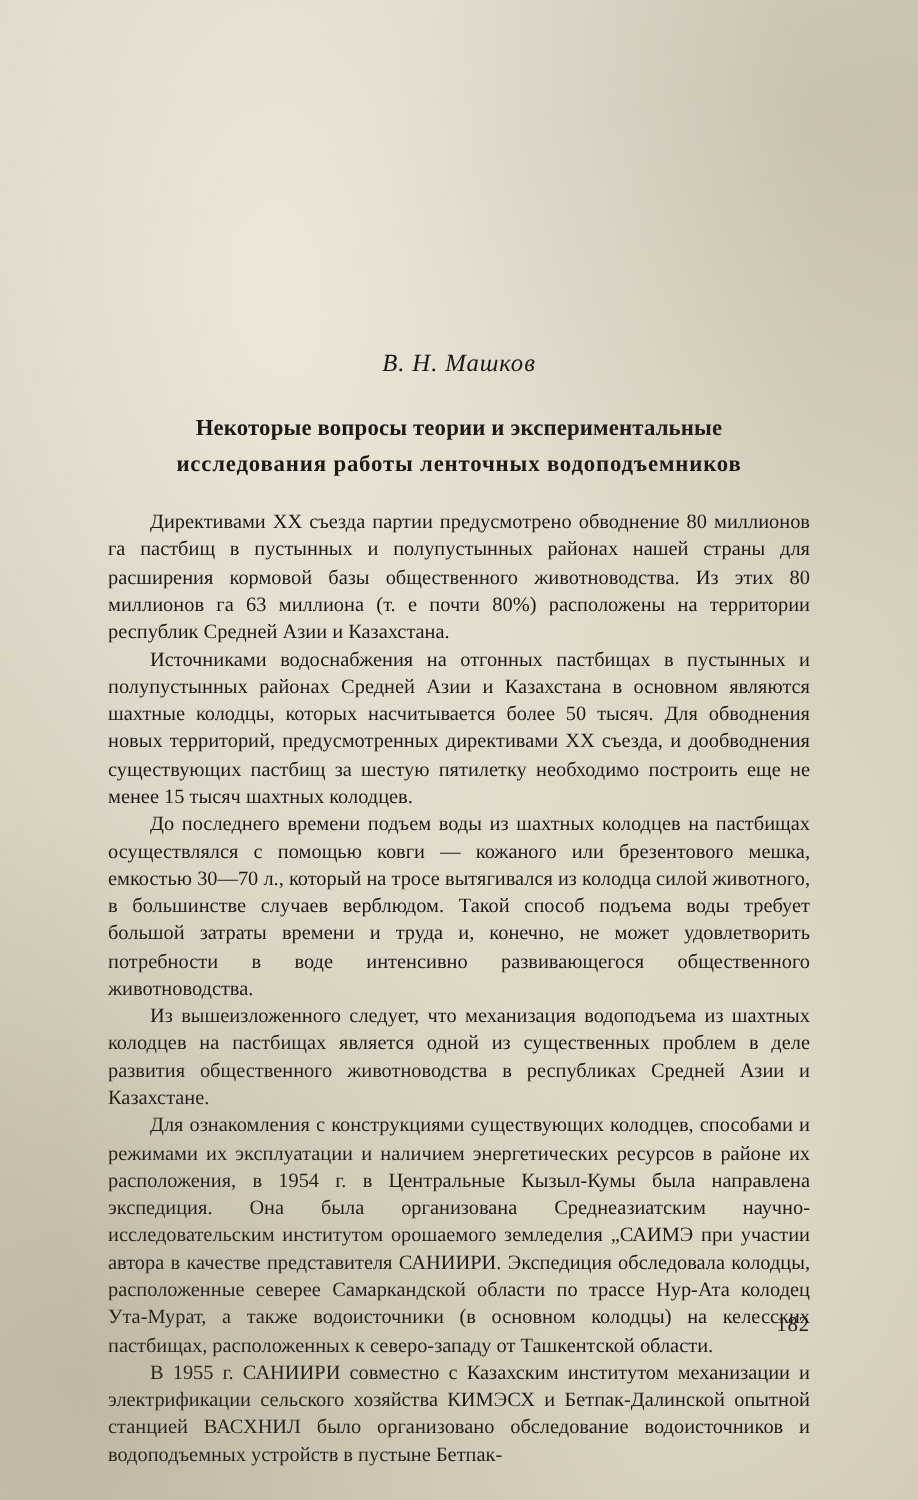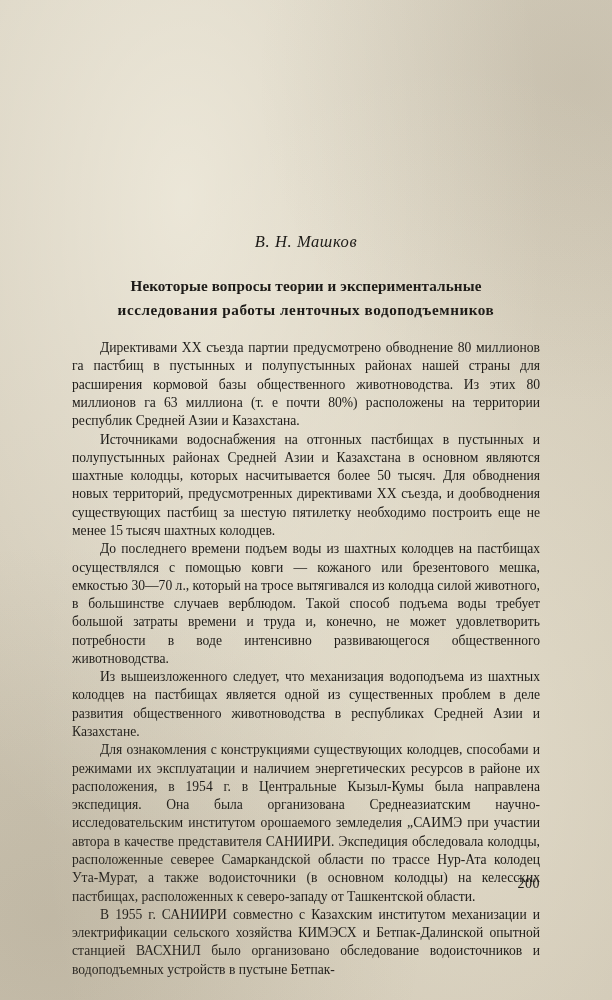--- a/index.html
+++ b/index.html
@@ -89,15 +89,15 @@
 
   <div class="body-text">
     <p>Директивами XX съезда партии предусмотрено обводнение 80 миллионов га пастбищ в пустынных и полупустынных районах нашей страны для расширения кормовой базы общественного животноводства. Из этих 80 миллионов га 63 миллиона (т. е почти 80%) расположены на территории республик Средней Азии и Казахстана.</p>
     <p>Источниками водоснабжения на отгонных пастбищах в пустынных и полупустынных районах Средней Азии и Казахстана в основном являются шахтные колодцы, которых насчитывается более 50 тысяч. Для обводнения новых территорий, предусмотренных директивами XX съезда, и дообводнения существующих пастбищ за шестую пятилетку необходимо построить еще не менее 15 тысяч шахтных колодцев.</p>
     <p>До последнего времени подъем воды из шахтных колодцев на пастбищах осуществлялся с помощью ковги — кожаного или брезентового мешка, емкостью 30—70 л., который на тросе вытягивался из колодца силой животного, в большинстве случаев верблюдом. Такой способ подъема воды требует большой затраты времени и труда и, конечно, не может удовлетворить потребности в воде интенсивно развивающегося общественного животноводства.</p>
     <p>Из вышеизложенного следует, что механизация водоподъема из шахтных колодцев на пастбищах является одной из существенных проблем в деле развития общественного животноводства в республиках Средней Азии и Казахстане.</p>
     <p>Для ознакомления с конструкциями существующих колодцев, способами и режимами их эксплуатации и наличием энергетических ресурсов в районе их расположения, в 1954 г. в Центральные Кызыл-Кумы была направлена экспедиция. Она была организована Среднеазиатским научно-исследовательским институтом орошаемого земледелия „САИМЭ при участии автора в качестве представителя САНИИРИ. Экспедиция обследовала колодцы, расположенные северее Самаркандской области по трассе Нур-Ата колодец Ута-Мурат, а также водоисточники (в основном колодцы) на келесских пастбищах, расположенных к северо-западу от Ташкентской области.</p>
     <p>В 1955 г. САНИИРИ совместно с Казахским институтом механизации и электрификации сельского хозяйства КИМЭСХ и Бетпак-Далинской опытной станцией ВАСХНИЛ было организовано обследование водоисточников и водоподъемных устройств в пустыне Бетпак-</p>
   </div>
 
-  <div class="page-number">200</div>
+  <div class="page-number">182</div>
 
 </div>
 
 </body></html>

